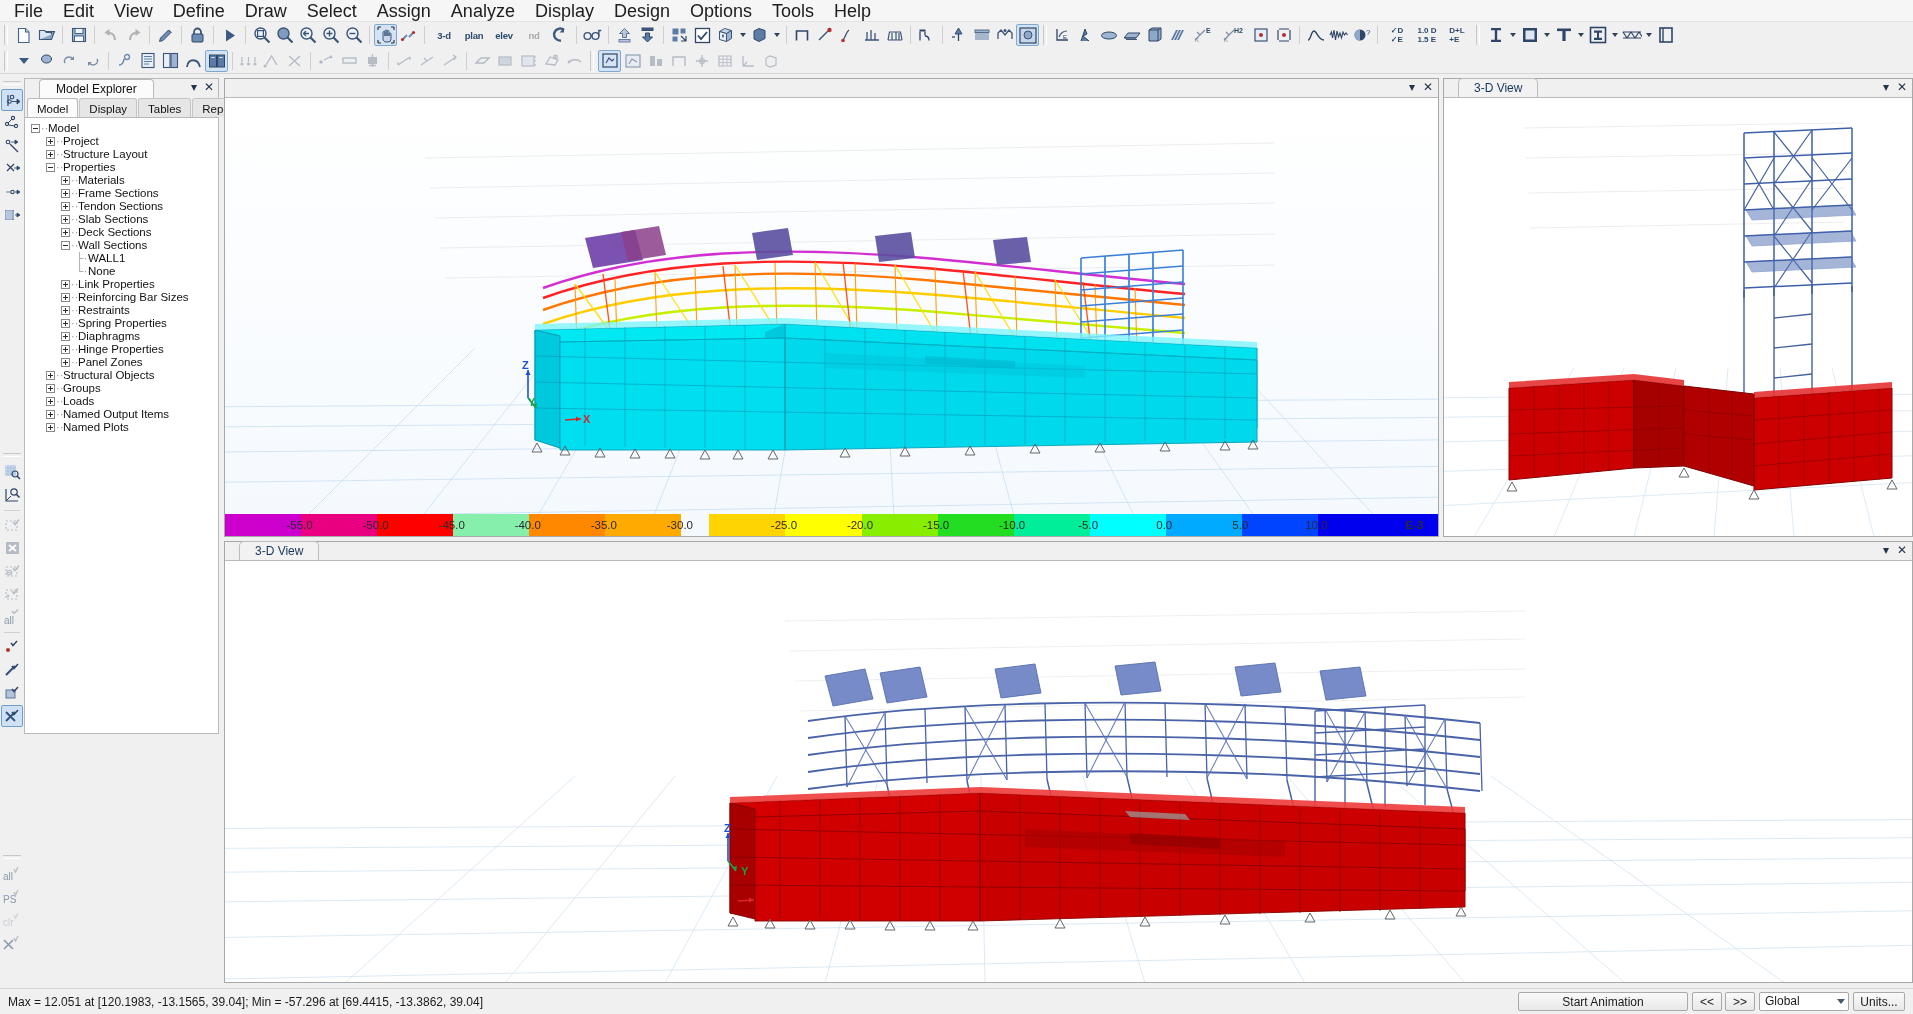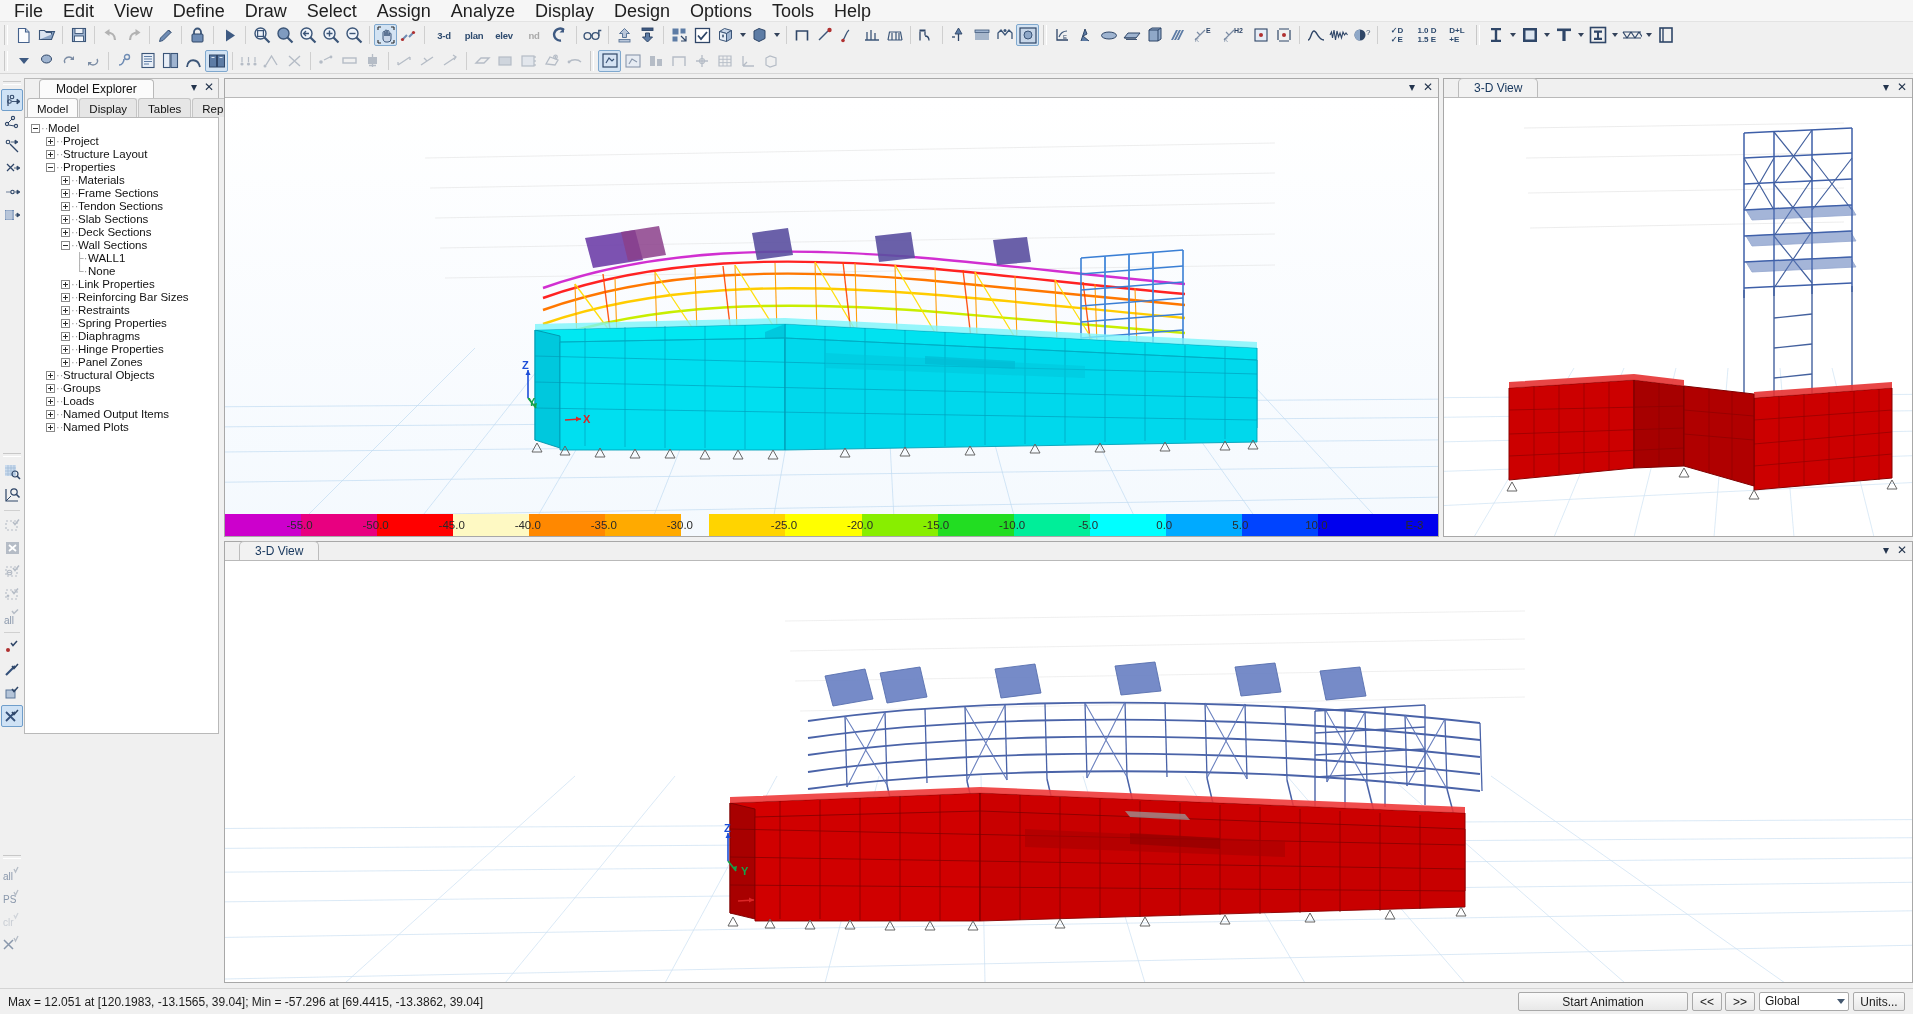--- a/index.html
+++ b/index.html
@@ -1296,21 +1296,21 @@
       <div class="legend" id="legend-main">
           <div class="legend-cell" style="background: rgb(204, 0, 204);">
             <span>-55.0</span>
           </div>
           <div class="legend-cell" style="background: rgb(232, 0, 128);">
             <span>-50.0</span>
           </div>
           <div class="legend-cell" style="background: rgb(255, 0, 0);">
             <span>-45.0</span>
           </div>
-          <div class="legend-cell" style="background: #fef9c3; text-align: right;">
+          <div class="legend-cell" style="background: #86efac; text-align: right;">
             <span>-40.0</span>
           </div>
           <div class="legend-cell" style="background: rgb(255, 136, 0);">
             <span>-35.0</span>
           </div>
           <div class="legend-cell" style="background: rgb(255, 170, 0);">
             <span>-30.0</span>
           </div>
           <div class="legend-cell" style="background: rgb(255, 212, 0); margin-left: 28px;">
             <span>-25.0</span>
@@ -1332,21 +1332,21 @@
           </div>
           <div class="legend-cell" style="background: rgb(0, 170, 255);">
             <span>5.0</span>
           </div>
           <div class="legend-cell" style="background: rgb(0, 68, 255);">
             <span>10.0</span>
           </div>
           <div class="legend-cell" style="background: rgb(0, 0, 238);">
             <span></span>
           </div>
-          <div class="legend-cell" style="flex: 0 0 44px; background: rgb(0, 0, 238); justify-content: center;">
+          <div class="legend-cell" style="flex: 0 0 44px; background: rgb(0, 0, 238); justify-content: center; font-weight: bold;">
             <span style="transform: none;">E-3</span>
           </div>
         </div>
     </div>
   </div>
 
   <div class="viewwin" id="rightview">
     <div class="view-titlebar">
       <div class="view-tab-inactive">3-D View</div>
       <div class="view-title-ctrls">

